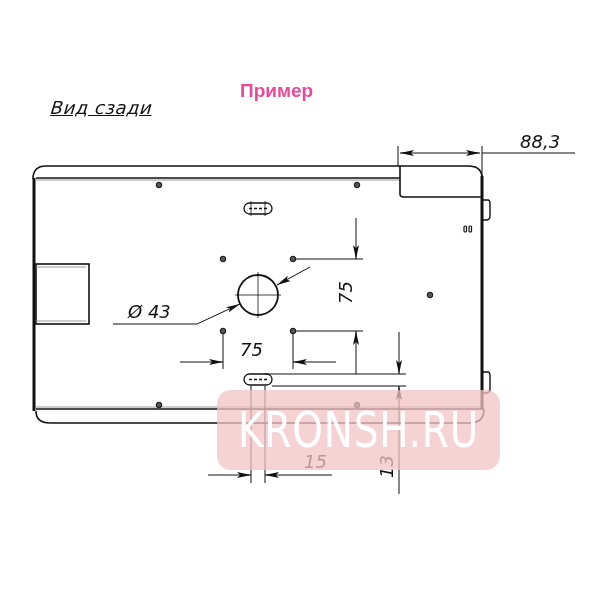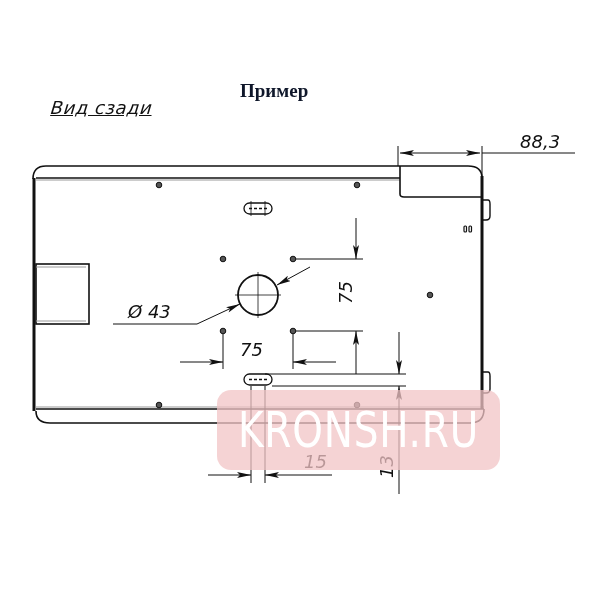--- a/index.html
+++ b/index.html
@@ -1,21 +1,21 @@
 <!DOCTYPE html>
 <html><head>
   <meta charset="utf-8">
   <style>
     html, body { margin: 0; padding: 0; background: #ffffff; }
     body { width: 600px; height: 600px; position: relative; overflow: hidden; }
     .stage { position: absolute; left: 0; top: 16px; width: 600px; height: 600px; text-align: center; }
     .title-example {
       position: absolute; left: 240px; top: 80px;
-      font-family: Liberation Serif, serif; font-weight: bold; font-size: 19px;
-      color: #0f172a;
+      font-family: Liberation Sans, sans-serif; font-weight: bold; font-size: 19px;
+      color: #ec4899;
     }
     .view-label {
       position: absolute; left: 51px; top: 97px;
       font-family: "DejaVu Sans", sans-serif; font-style: italic; font-size: 18px;
       color: #111; text-decoration: underline; letter-spacing: 0.5px;
       transform: skewX(-6deg);
     }
     .dim-text {
       font-family: "DejaVu Sans", sans-serif; font-style: italic; font-size: 18px; fill: #111;
     }

